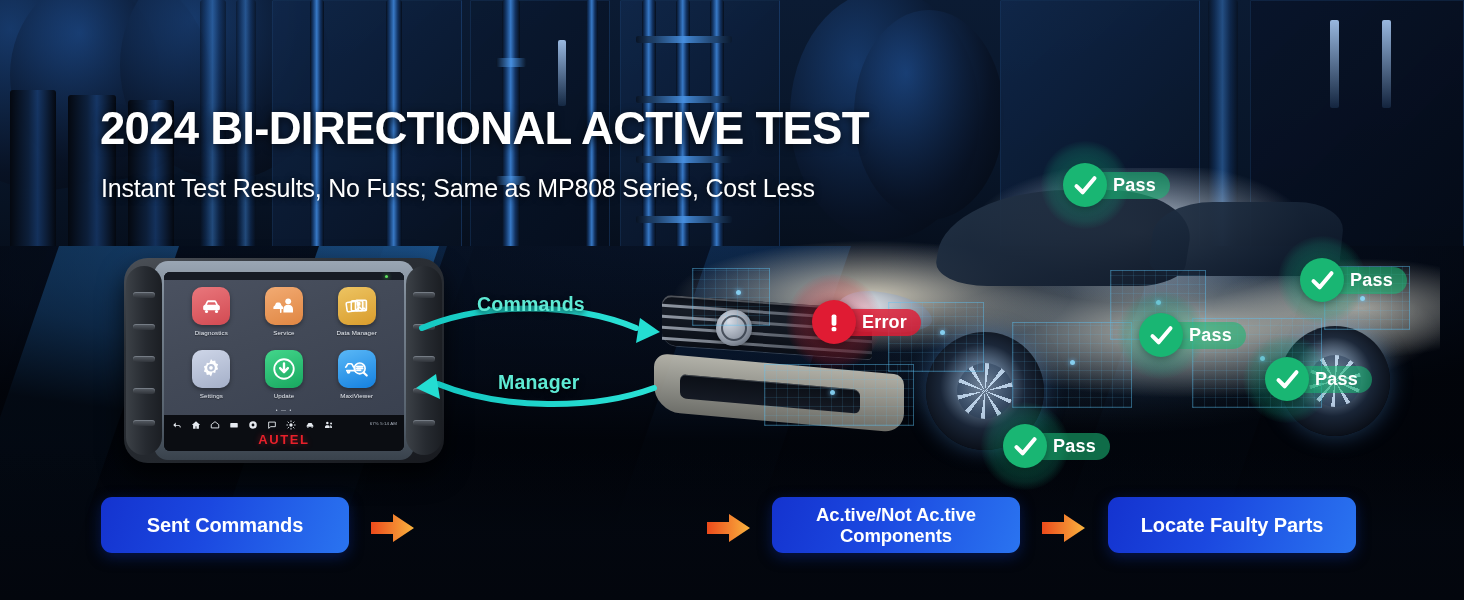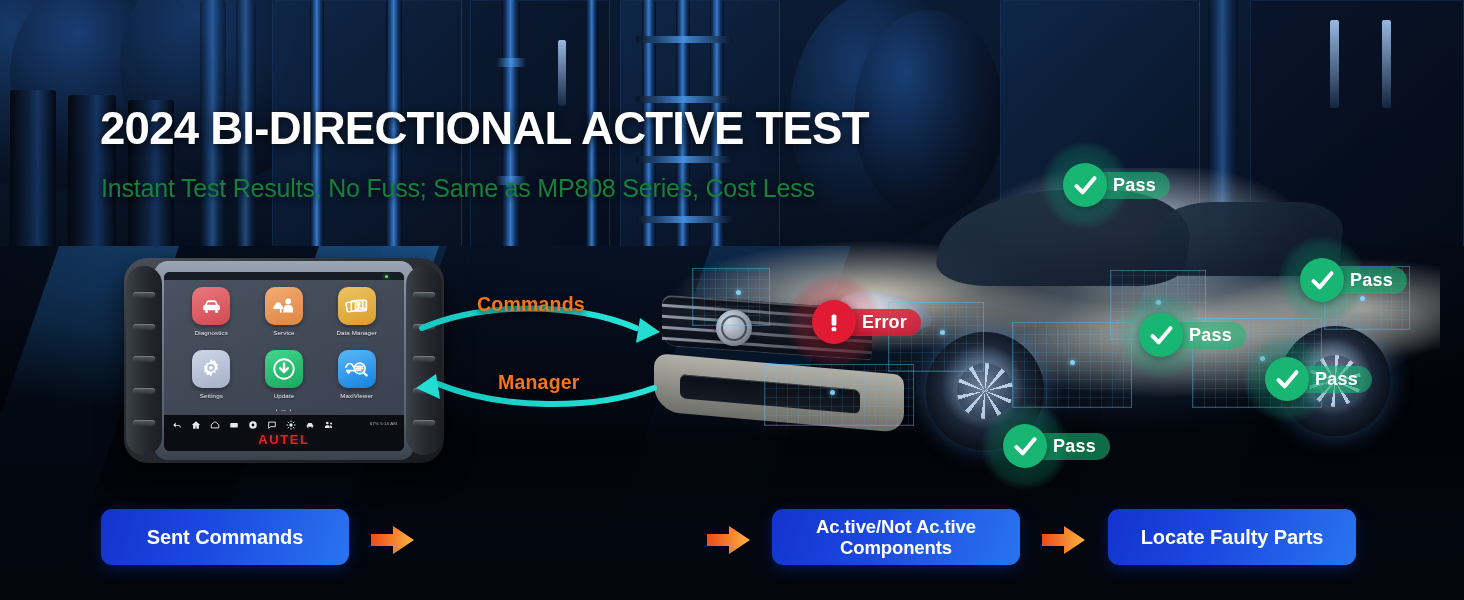--- a/index.html
+++ b/index.html
@@ -103,21 +103,21 @@
     font-size:47px; font-weight:bold; color:#ffffff;
     letter-spacing:-0.8px; line-height:1;
     font-stretch:condensed;
     transform:scaleX(.97);
     transform-origin:left center;
     text-shadow:0 2px 10px rgba(0,0,0,.7);
     white-space:nowrap;
   }
   .subhead {
     position:absolute; left:101px; top:174px;
-    font-size:25px; color:#15803d; font-weight:400;
+    font-size:25px; color:#ffffff; font-weight:400;
     letter-spacing:-.2px; white-space:nowrap;
     text-shadow:0 1px 7px rgba(0,0,0,.8);
   }
 
   
   .car-wrap {
     position:absolute; left:640px; top:150px; width:824px; height:360px;
   }
   .car-glow {
     position:absolute; left:20px; top:30px; width:800px; height:300px;
@@ -301,21 +301,21 @@
   .autel-logo {
     position:absolute; left:0; right:0; bottom:4px;
     text-align:center; font-size:13px; font-weight:bold;
     color:#e8202a; letter-spacing:1.6px;
     text-shadow:0 0 6px rgba(232,32,42,.45);
   }
 
   
   .flow-svg { position:absolute; left:404px; top:280px; width:270px; height:130px; }
   .flow-lbl {
-    position:absolute; font-size:19.5px; font-weight:bold; color:#f97316;
+    position:absolute; font-size:19.5px; font-weight:bold; color:#5eead4;
     letter-spacing:.2px; white-space:nowrap;
     text-shadow:0 2px 6px rgba(0,0,0,.85);
   }
 
   
   .badge { position:absolute; display:flex; align-items:center; }
   .badge-halo {
     position:absolute; border-radius:50%;
     pointer-events:none;
   }
@@ -334,21 +334,21 @@
   }
   .pass .badge-circ { background:#19b673; box-shadow:0 2px 8px rgba(0,0,0,.35); }
   .pass .badge-pill { background:rgba(25,182,115,.58); }
   .pass .badge-halo { background:radial-gradient(circle, rgba(22,178,130,.5) 0%, rgba(18,150,116,.22) 58%, rgba(16,130,104,0) 72%); }
   .err .badge-circ { background:#e01b33; box-shadow:0 2px 8px rgba(0,0,0,.4); }
   .err .badge-pill { background:rgba(224,27,51,.82); }
   .err .badge-halo { background:radial-gradient(circle, rgba(224,40,60,.45) 0%, rgba(200,30,50,.2) 58%, rgba(180,26,44,0) 72%); }
 
   
   .steps {
-    position:absolute; left:0; bottom:0; width:1388px; height:110px;
+    position:absolute; left:0; bottom:12px; width:1388px; height:110px;
   }
   .step-btn {
     position:absolute; top:19px; height:56px;
     border-radius:11px;
     background:linear-gradient(110deg,#1433cf 0%,#1b48e0 42%,#2a74f0 100%);
     display:flex; align-items:center; justify-content:center; text-align:center;
     color:#ffffff; font-size:20px; font-weight:bold;
     letter-spacing:-.1px; line-height:1.15;
     box-shadow:0 4px 14px rgba(10,40,140,.5);
     padding:0 10px;

